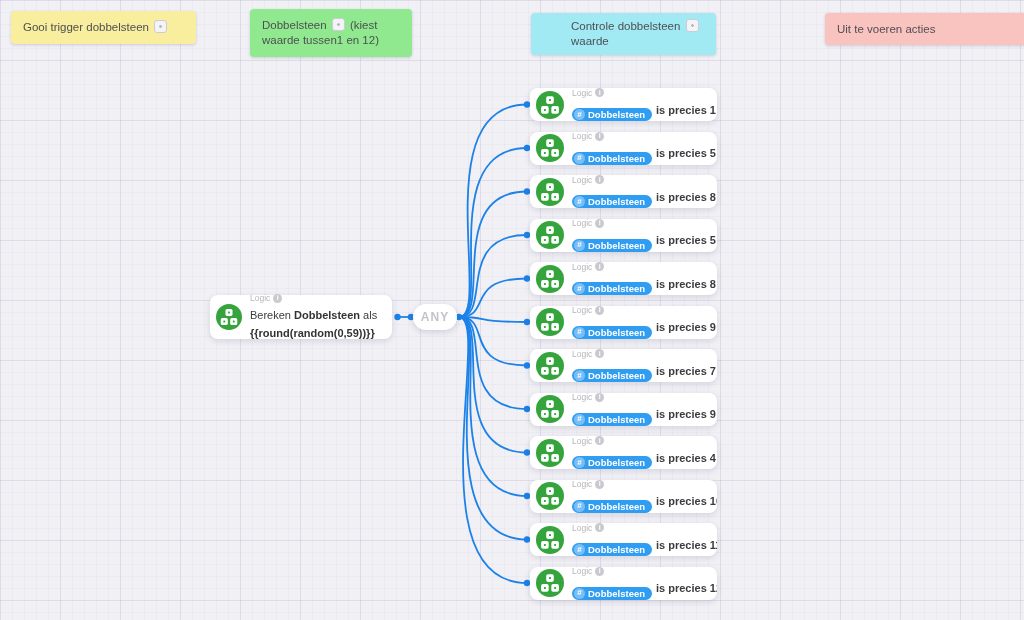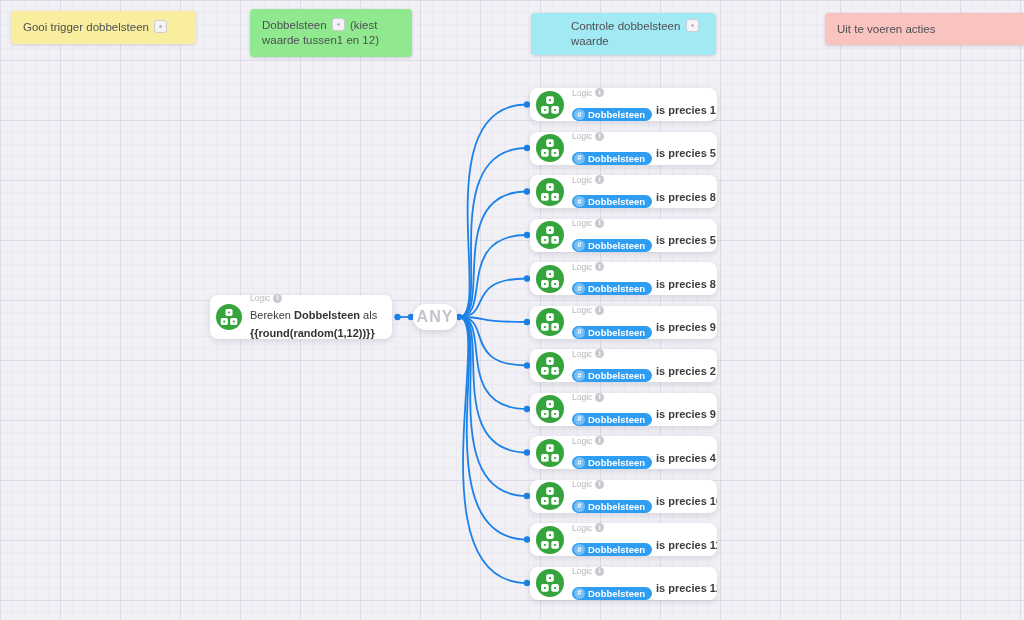--- a/index.html
+++ b/index.html
@@ -51,21 +51,21 @@
     display:inline-flex;width:11px;height:11px;border-radius:50%;
     background:rgba(255,255,255,.35);color:#fff;font-size:8px;font-weight:700;
     align-items:center;justify-content:center;
   }
   .tag-label{color:#fff;font-size:9.5px;font-weight:700;line-height:11px;}
   .cond-label{font-weight:600;color:#3b3c40;}
   .any-node{
     position:absolute;z-index:2;background:#fff;border-radius:13px;
     box-shadow:0 2px 6px rgba(40,40,80,.16);
     display:flex;align-items:center;justify-content:center;
-    font-size:16px;font-weight:700;letter-spacing:1px;color:#c3c3c9;
+    font-size:12px;font-weight:700;letter-spacing:1px;color:#c3c3c9;
   }
 </style>
 </head>
 <body>
 
 <div class="canvas">
   <svg id="wires" width="1024" height="620">
       <path d="M 397.5 317 L 411 317" fill="none" stroke="#1d82e8" stroke-width="1.8"></path>
       <path d="M 459 317 C 493 317, 425.25 104.5, 527 104.5" fill="none" stroke="#1d82e8" stroke-width="1.8"></path>
       <path d="M 459 317 C 493 317, 434.82 148, 527 148" fill="none" stroke="#1d82e8" stroke-width="1.8"></path>
@@ -127,21 +127,21 @@
         </g>
       </svg>
     </span>
     <span class="card-body">
       <span class="card-header">
         <span>Logic</span>
         <span class="info-icon">i</span>
       </span>
       <span class="card-text">
         <span>Bereken </span><b>Dobbelsteen</b><span> als</span><br>
-        <b>{{round(random(1,12))}}</b>
+        <b>{{round(random(0,59))}}</b>
       </span>
     </span>
   </div>
 
   <div class="any-node" style="left:413px;top:304px;width:44px;height:26px;">
     <span>ANY</span>
   </div>
 
   <div id="cards-layer">
       <div class="flow-card" style="left: 530px; top: 88px; width: 187px; height: 33px;">
@@ -336,21 +336,21 @@
     </span>
     <span class="card-body">
       <span class="card-header">
         <span class="app-label">Logic</span>
         <span class="info-icon">i</span>
       </span>
       <span class="card-text">
         <span class="tag">
           <span class="tag-circle">#</span>
           <span class="tag-label">Dobbelsteen</span>
-        </span><span class="cond-label">is precies 2</span>
+        </span><span class="cond-label">is precies 7</span>
       </span>
     </span>
   </div>
       <div class="flow-card" style="left: 530px; top: 392.5px; width: 187px; height: 33px;">
     <span class="app-icon">
       <svg width="28" height="28" viewBox="0 0 28 28">
         <circle cx="14" cy="14" r="14" fill="var(--logic-green,#35a43c)"></circle>
         <g fill="#fff">
           <rect x="10.2" y="5.3" width="7.6" height="7.6" rx="1.8"></rect>
           <rect x="5.1" y="15.1" width="7.6" height="7.6" rx="1.8"></rect>

